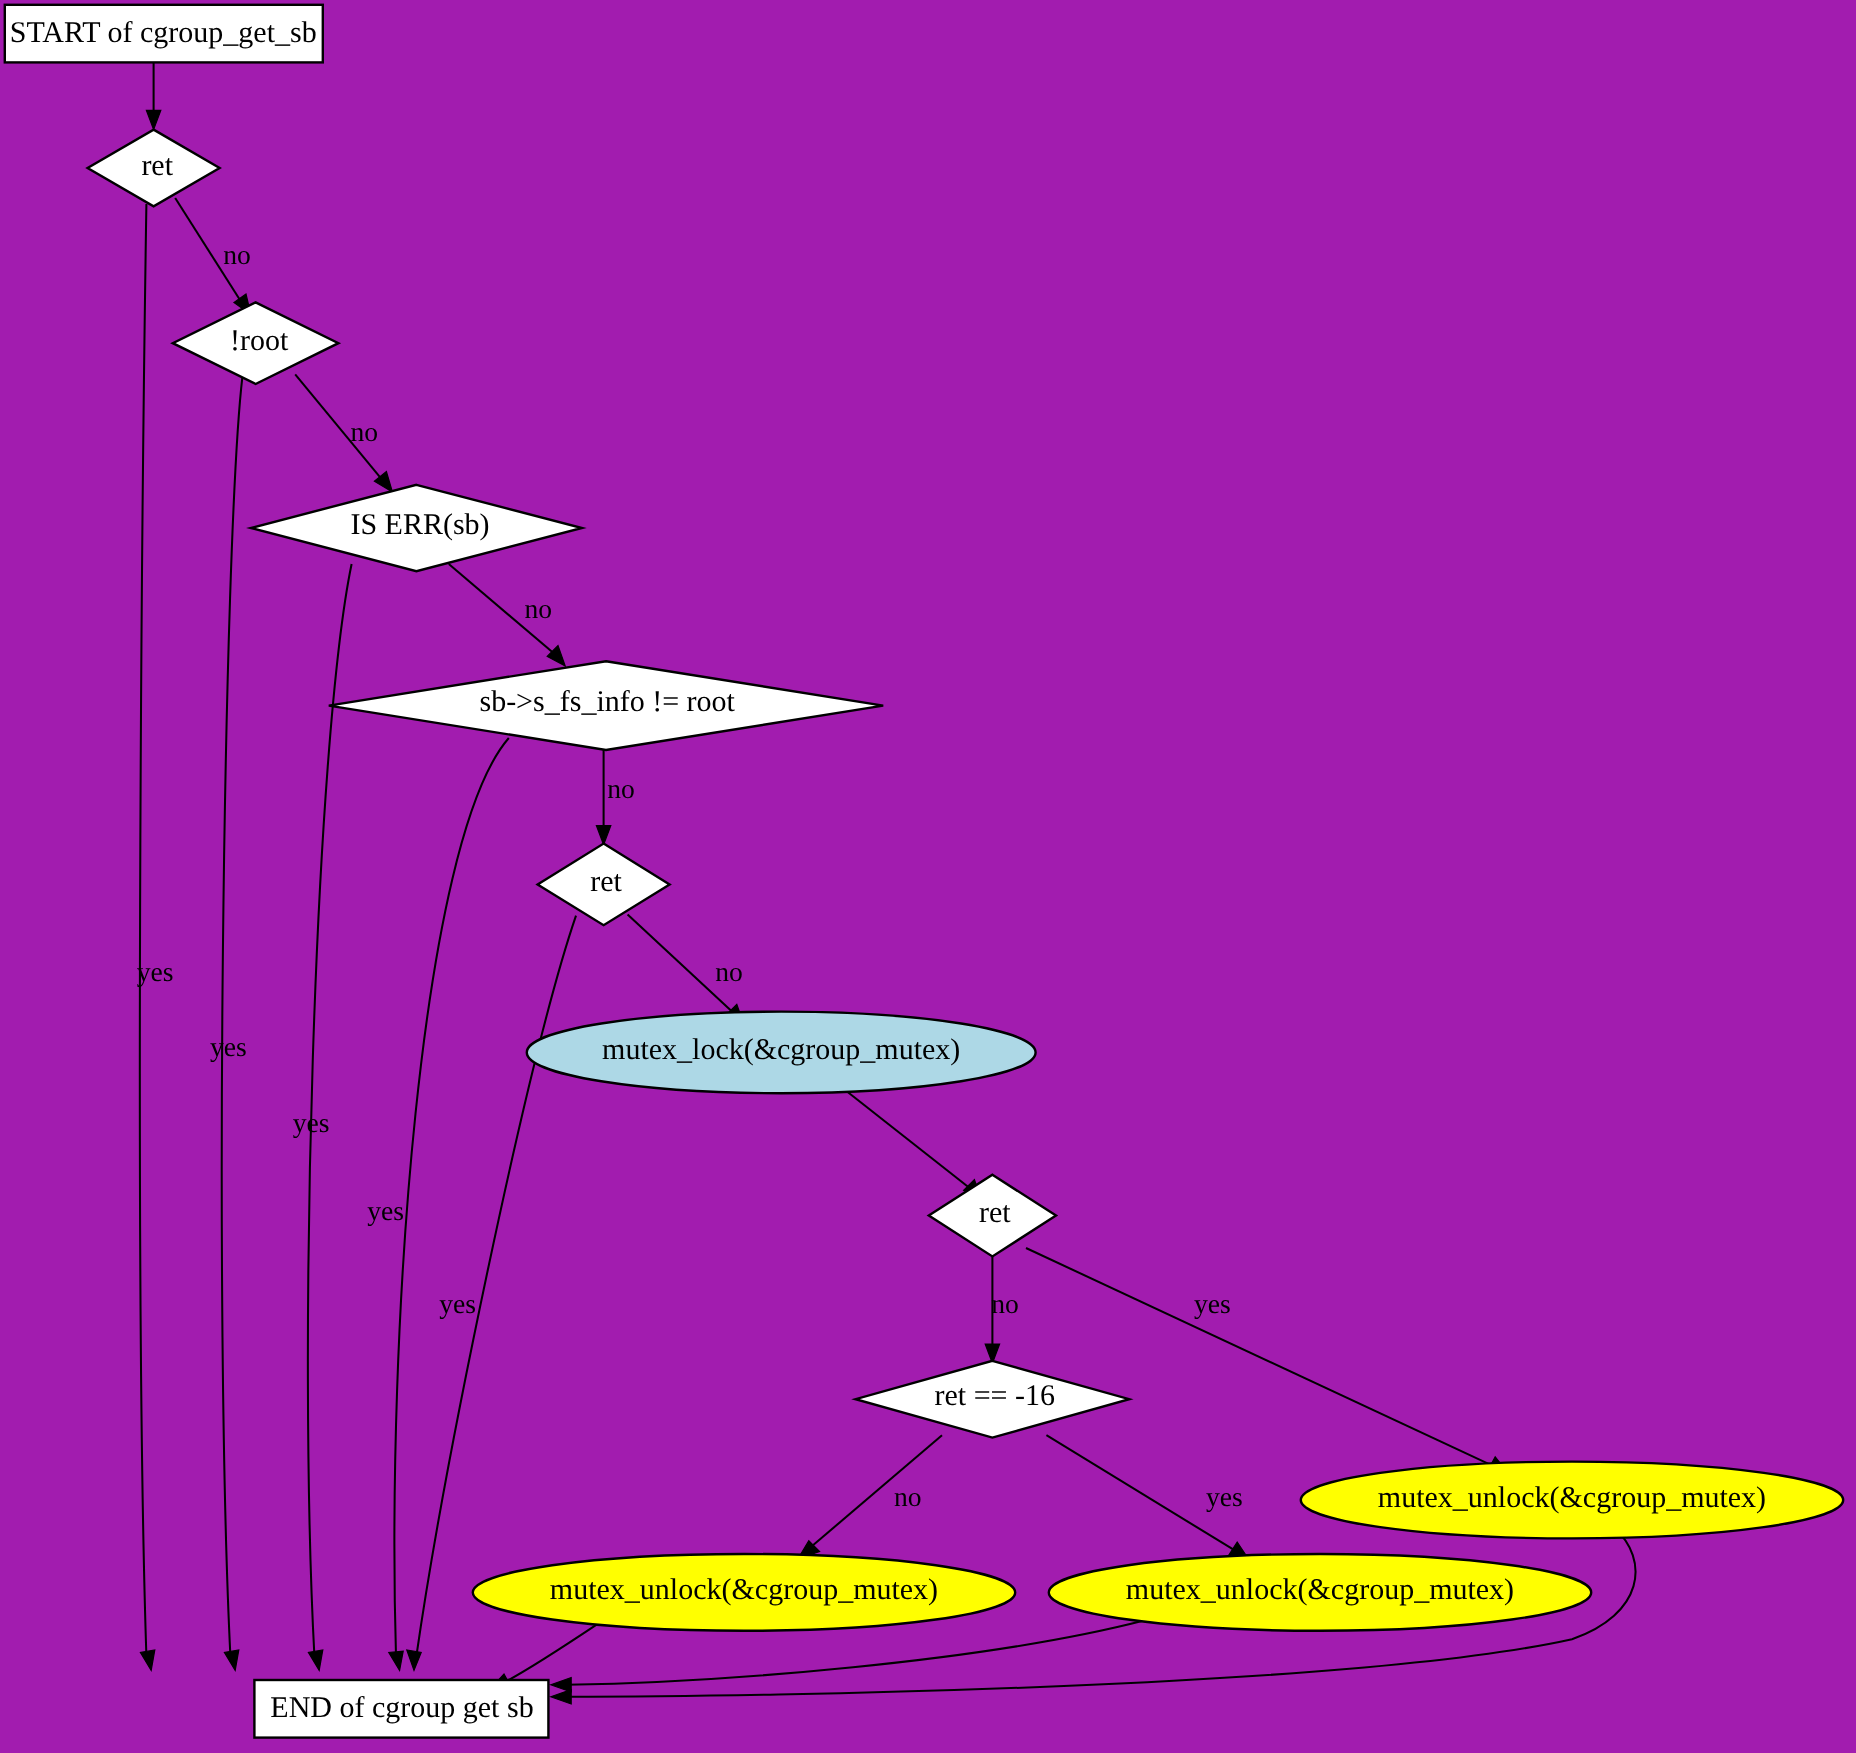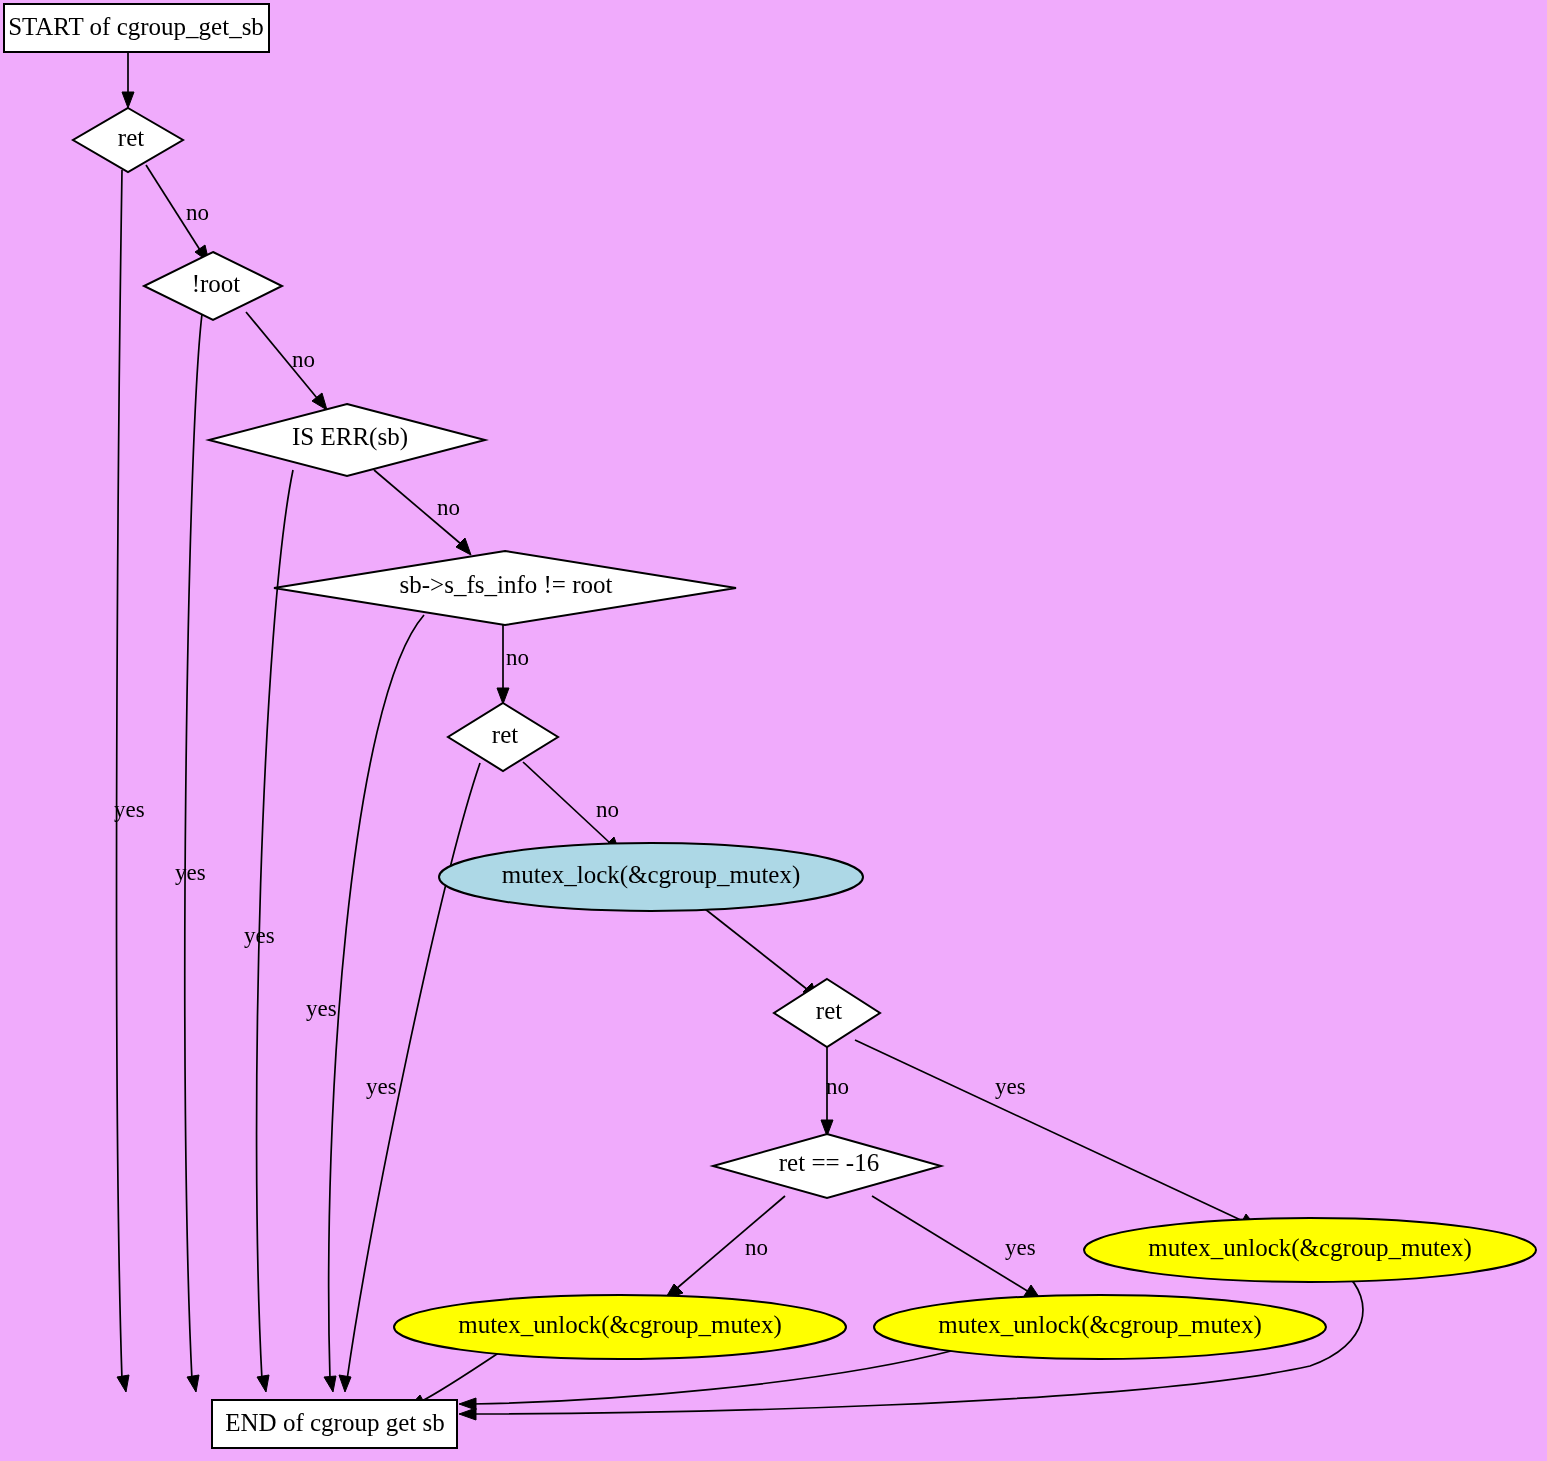--- a/index.html
+++ b/index.html
@@ -7,21 +7,21 @@
     padding: 0;
     background: #ffffff;
   }
   body {
     font-family: "Liberation Serif", "DejaVu Serif", serif;
   }
   #canvas {
     position: relative;
     width: 1547px;
     height: 1461px;
-    background: #f0abfc;
+    background: #a21caf;
     overflow: hidden;
   }
   svg.flow {
     position: absolute;
     left: 0;
     top: 0;
     width: 1547px;
     height: 1461px;
   }
   .shape-stroke {

